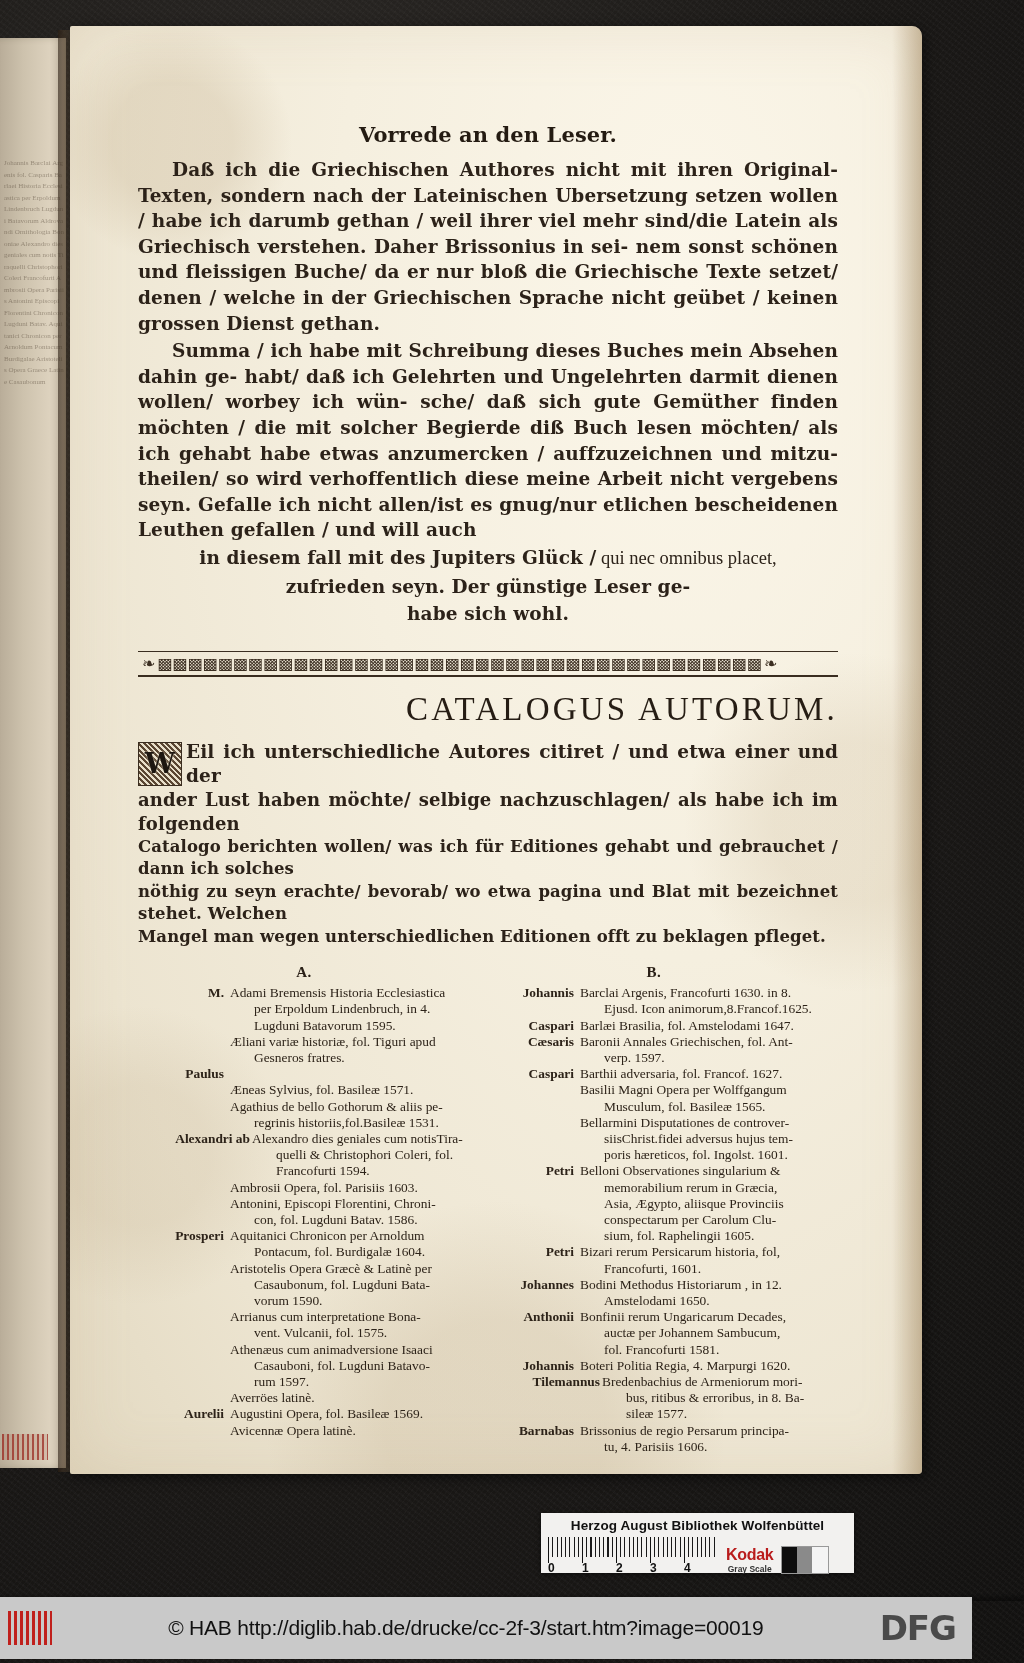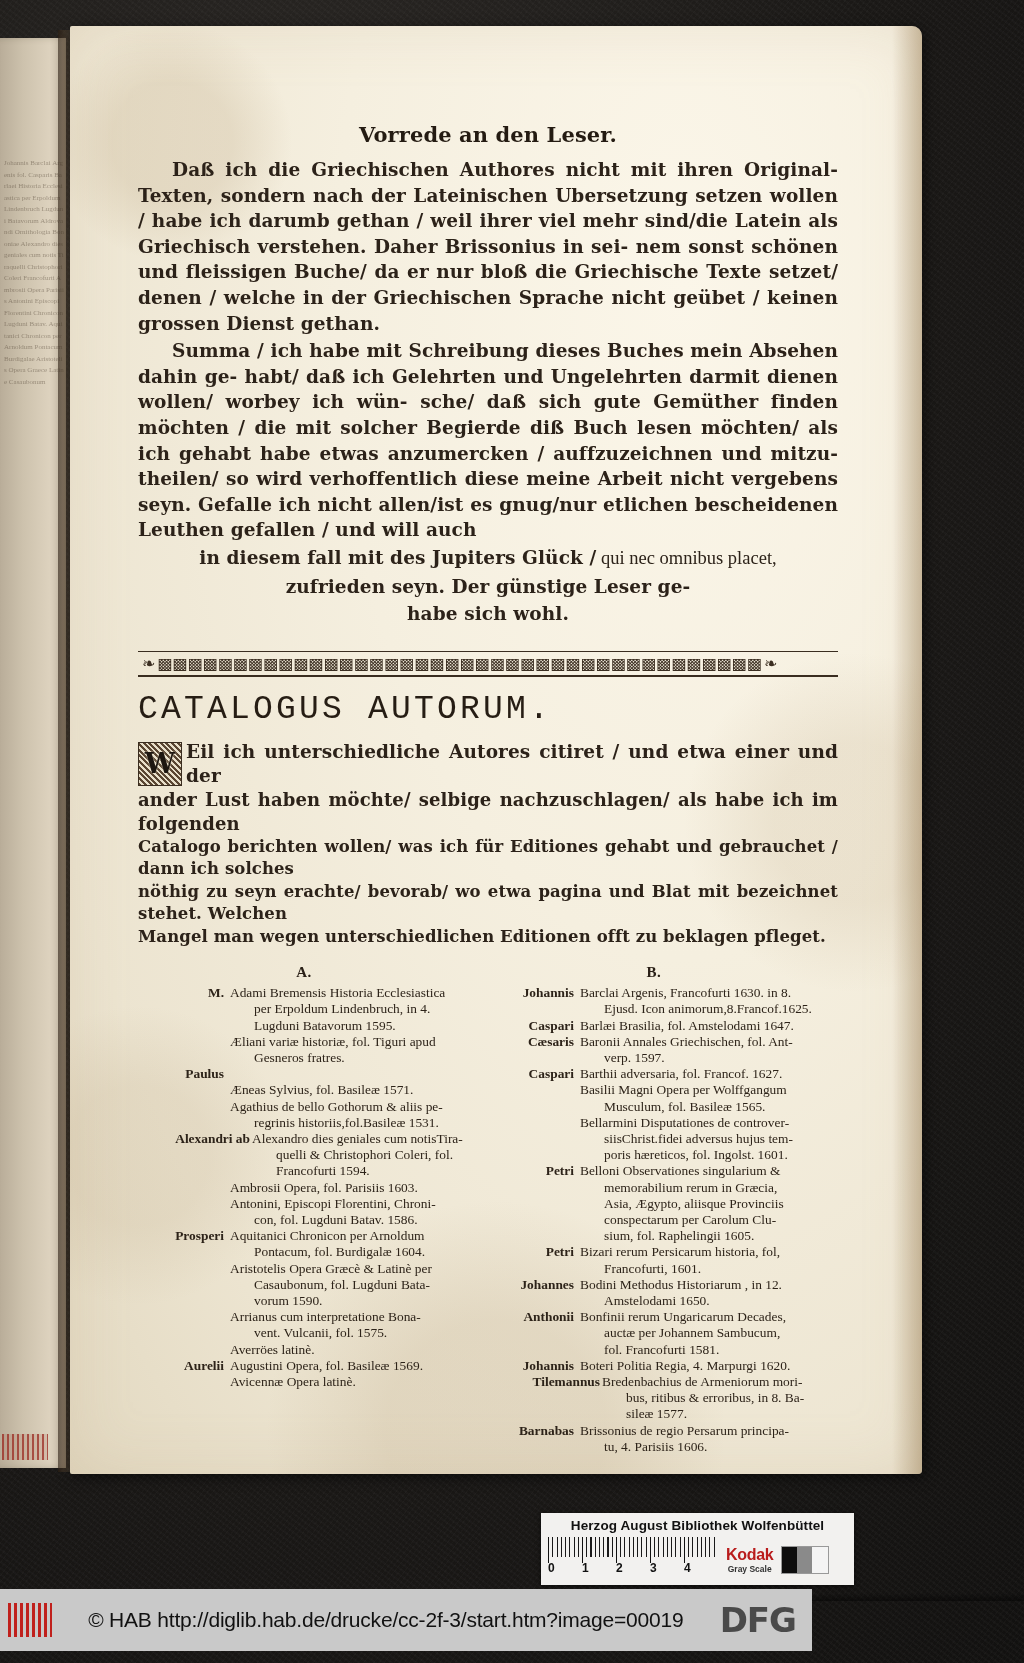--- a/index.html
+++ b/index.html
@@ -196,22 +196,22 @@
     line-height: 18px;
     white-space: nowrap;
   }
   .ornament-band span {
     display: inline-block;
     font-family: "DejaVu Sans", sans-serif;
   }
 
   
   .cat-heading {
-    text-align: left;
-    font-family: Liberation Mono, monospace;
+    text-align: right;
+    font-family: Liberation Serif, serif;
     font-size: 33px;
     letter-spacing: 3.2px;
     margin: 14px 0 12px 0;
     color: #261d14;
   }
 
   
   .dropcap-para {
     position: relative;
     font-size: 17.5px;
@@ -282,21 +282,21 @@
     text-indent: 0;
   }
   .entry .body .cont { display: block; padding-left: 24px; }
 
   
   .calcard {
     position: absolute;
     left: 541px;
     top: 1513px;
     width: 313px;
-    height: 72px;
+    height: 60px;
     background: #f2f1ef;
     box-shadow: 0 1px 5px rgba(0,0,0,.6);
     font-family: "Liberation Sans", sans-serif;
   }
   .cal-title {
     text-align: center;
     font-size: 13.5px;
     font-weight: 700;
     color: #111;
     padding-top: 5px;
@@ -340,22 +340,22 @@
     width: 46px; height: 26px;
     background: linear-gradient(to right, #0d0d0d 0 33%, #8a8a8a 33% 66%, #f4f4f4 66% 100%);
     border: 1px solid #999;
     margin-bottom: 3px;
   }
 
   
   .footer {
     position: absolute;
     left: 0;
-    bottom: 12px;
-    width: 812px;
+    bottom: 4px;
+    width: 972px;
     height: 62px;
     background: #c9c9c9;
     display: flex;
     align-items: center;
     font-family: "Liberation Sans", sans-serif;
   }
   .footer-barcode {
     width: 44px; height: 34px;
     margin-left: 8px;
     background: repeating-linear-gradient(90deg,
@@ -491,20 +491,24 @@
                 <div class="forename">Prosperi</div>
                 <div class="body"><span>Aquitanici Chronicon per Arnoldum</span><span class="cont">Pontacum, fol. Burdigalæ 1604.</span></div>
               </div>
               <div class="entry">
                 <div class="forename"></div>
                 <div class="body"><span>Aristotelis Opera Græcè &amp; Latinè per</span><span class="cont">Casaubonum, fol. Lugduni Bata-</span><span class="cont">vorum 1590.</span></div>
               </div>
               <div class="entry">
                 <div class="forename"></div>
                 <div class="body"><span>Arrianus cum interpretatione Bona-</span><span class="cont">vent. Vulcanii, fol. 1575.</span></div>
+              </div>
+              <div class="entry">
+                <div class="forename"></div>
+                <div class="body"><span>Athenæus cum animadversione Isaaci</span><span class="cont">Casauboni, fol. Lugduni Batavo-</span><span class="cont">rum 1597.</span></div>
               </div>
               <div class="entry">
                 <div class="forename"></div>
                 <div class="body"><span>Averröes latinè.</span></div>
               </div>
               <div class="entry">
                 <div class="forename">Aurelii</div>
                 <div class="body"><span>Augustini Opera, fol. Basileæ 1569.</span></div>
               </div>
               <div class="entry">

